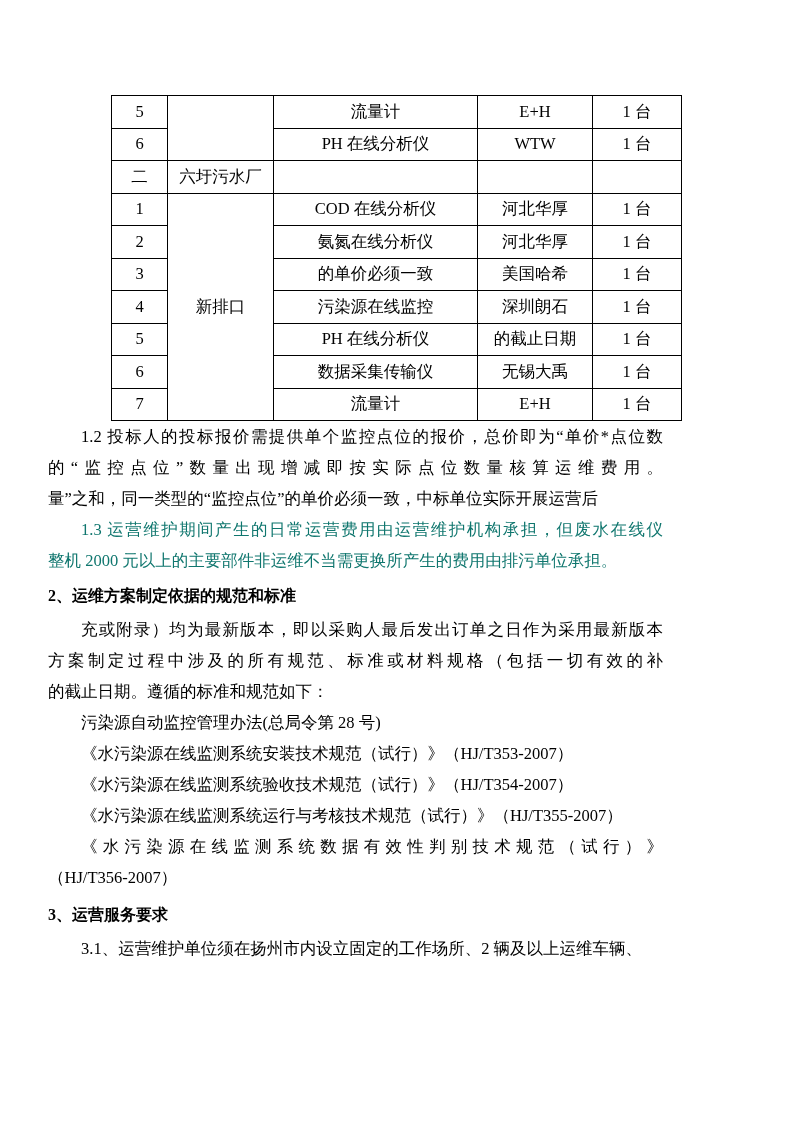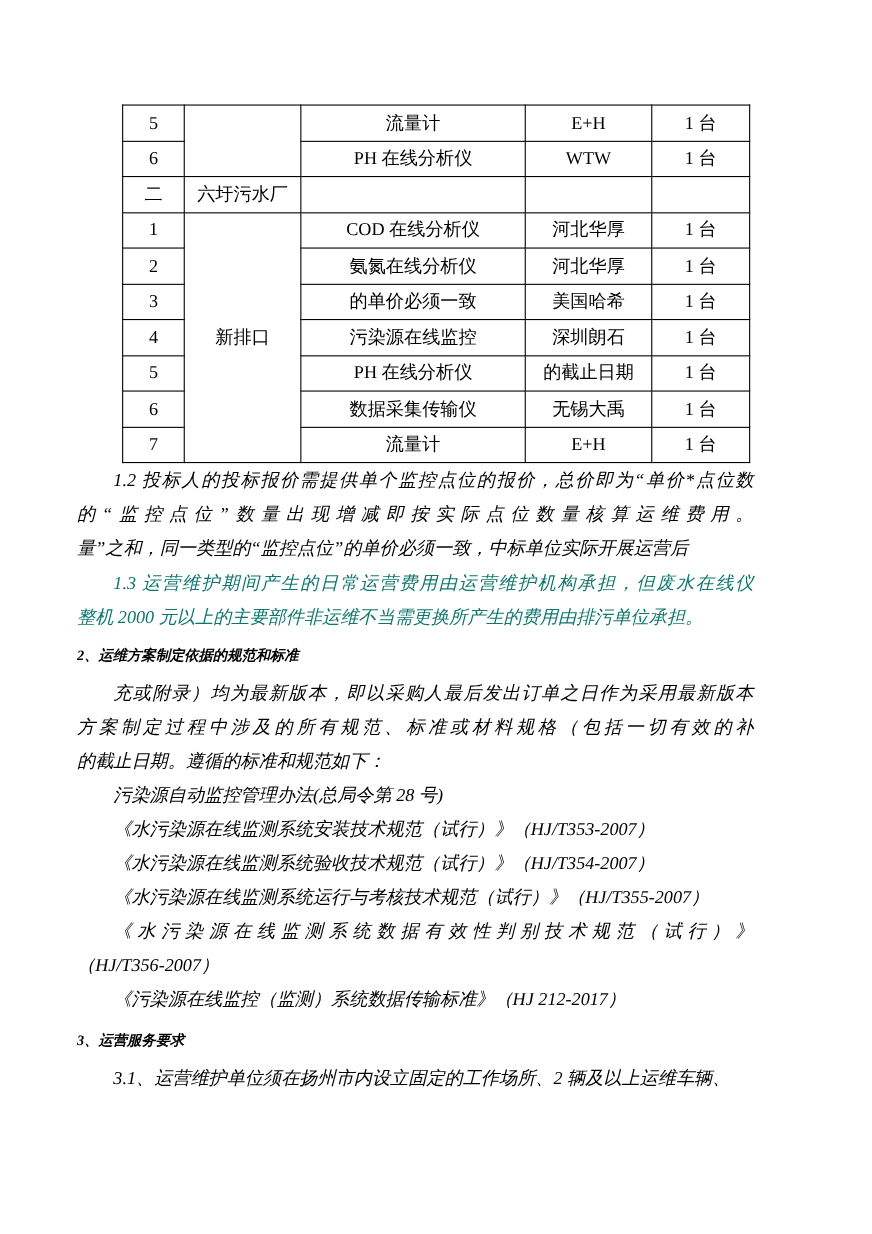--- a/index.html
+++ b/index.html
@@ -26,34 +26,33 @@
     border: 1px solid #000000;
     text-align: center;
     vertical-align: middle;
     padding: 0 2px;
     overflow: hidden;
     white-space: nowrap;
   }
   
   .content {
     width: 615px;
-    margin-left: 70px;
+    margin-left: 48px;
     font-size: 16.5px;
     line-height: 31px;
-    font-style: italic;
   }
   .para .line {
     text-align: justify;
     text-align-last: justify;
   }
   .para .line:last-child { text-align-last: left; }
   .para .line:first-child { text-indent: 2em; }
   .para.red { color: #0f766e; }
   .heading {
-    font-size: 13px;
+    font-size: 16px;
     font-weight: bold;
     line-height: 36px;
     margin-top: 2px;
   }
   .heading.h3 { margin-top: 4px; }
 </style>
 </head>
 <body>
 
 <div class="page">
@@ -160,23 +159,20 @@
     <div class="para">
         <div class="line">《水污染源在线监测系统验收技术规范（试行）》（HJ/T354-2007）</div>
       </div>
     <div class="para">
         <div class="line">《水污染源在线监测系统运行与考核技术规范（试行）》（HJ/T355-2007）</div>
       </div>
     <div class="para">
         <div class="line">《水污染源在线监测系统数据有效性判别技术规范（试行）》</div>
         <div class="line">（HJ/T356-2007）</div>
       </div>
-    <div class="para">
-        <div class="line">《污染源在线监控（监测）系统数据传输标准》（HJ 212-2017）</div>
-      </div>
 
     <div class="heading h3">3、运营服务要求</div>
     <div class="para">
         <div class="line">3.1、运营维护单位须在扬州市内设立固定的工作场所、2 辆及以上运维车辆、</div>
       </div>
   </div>
 
 </div>
 
 </body></html>

